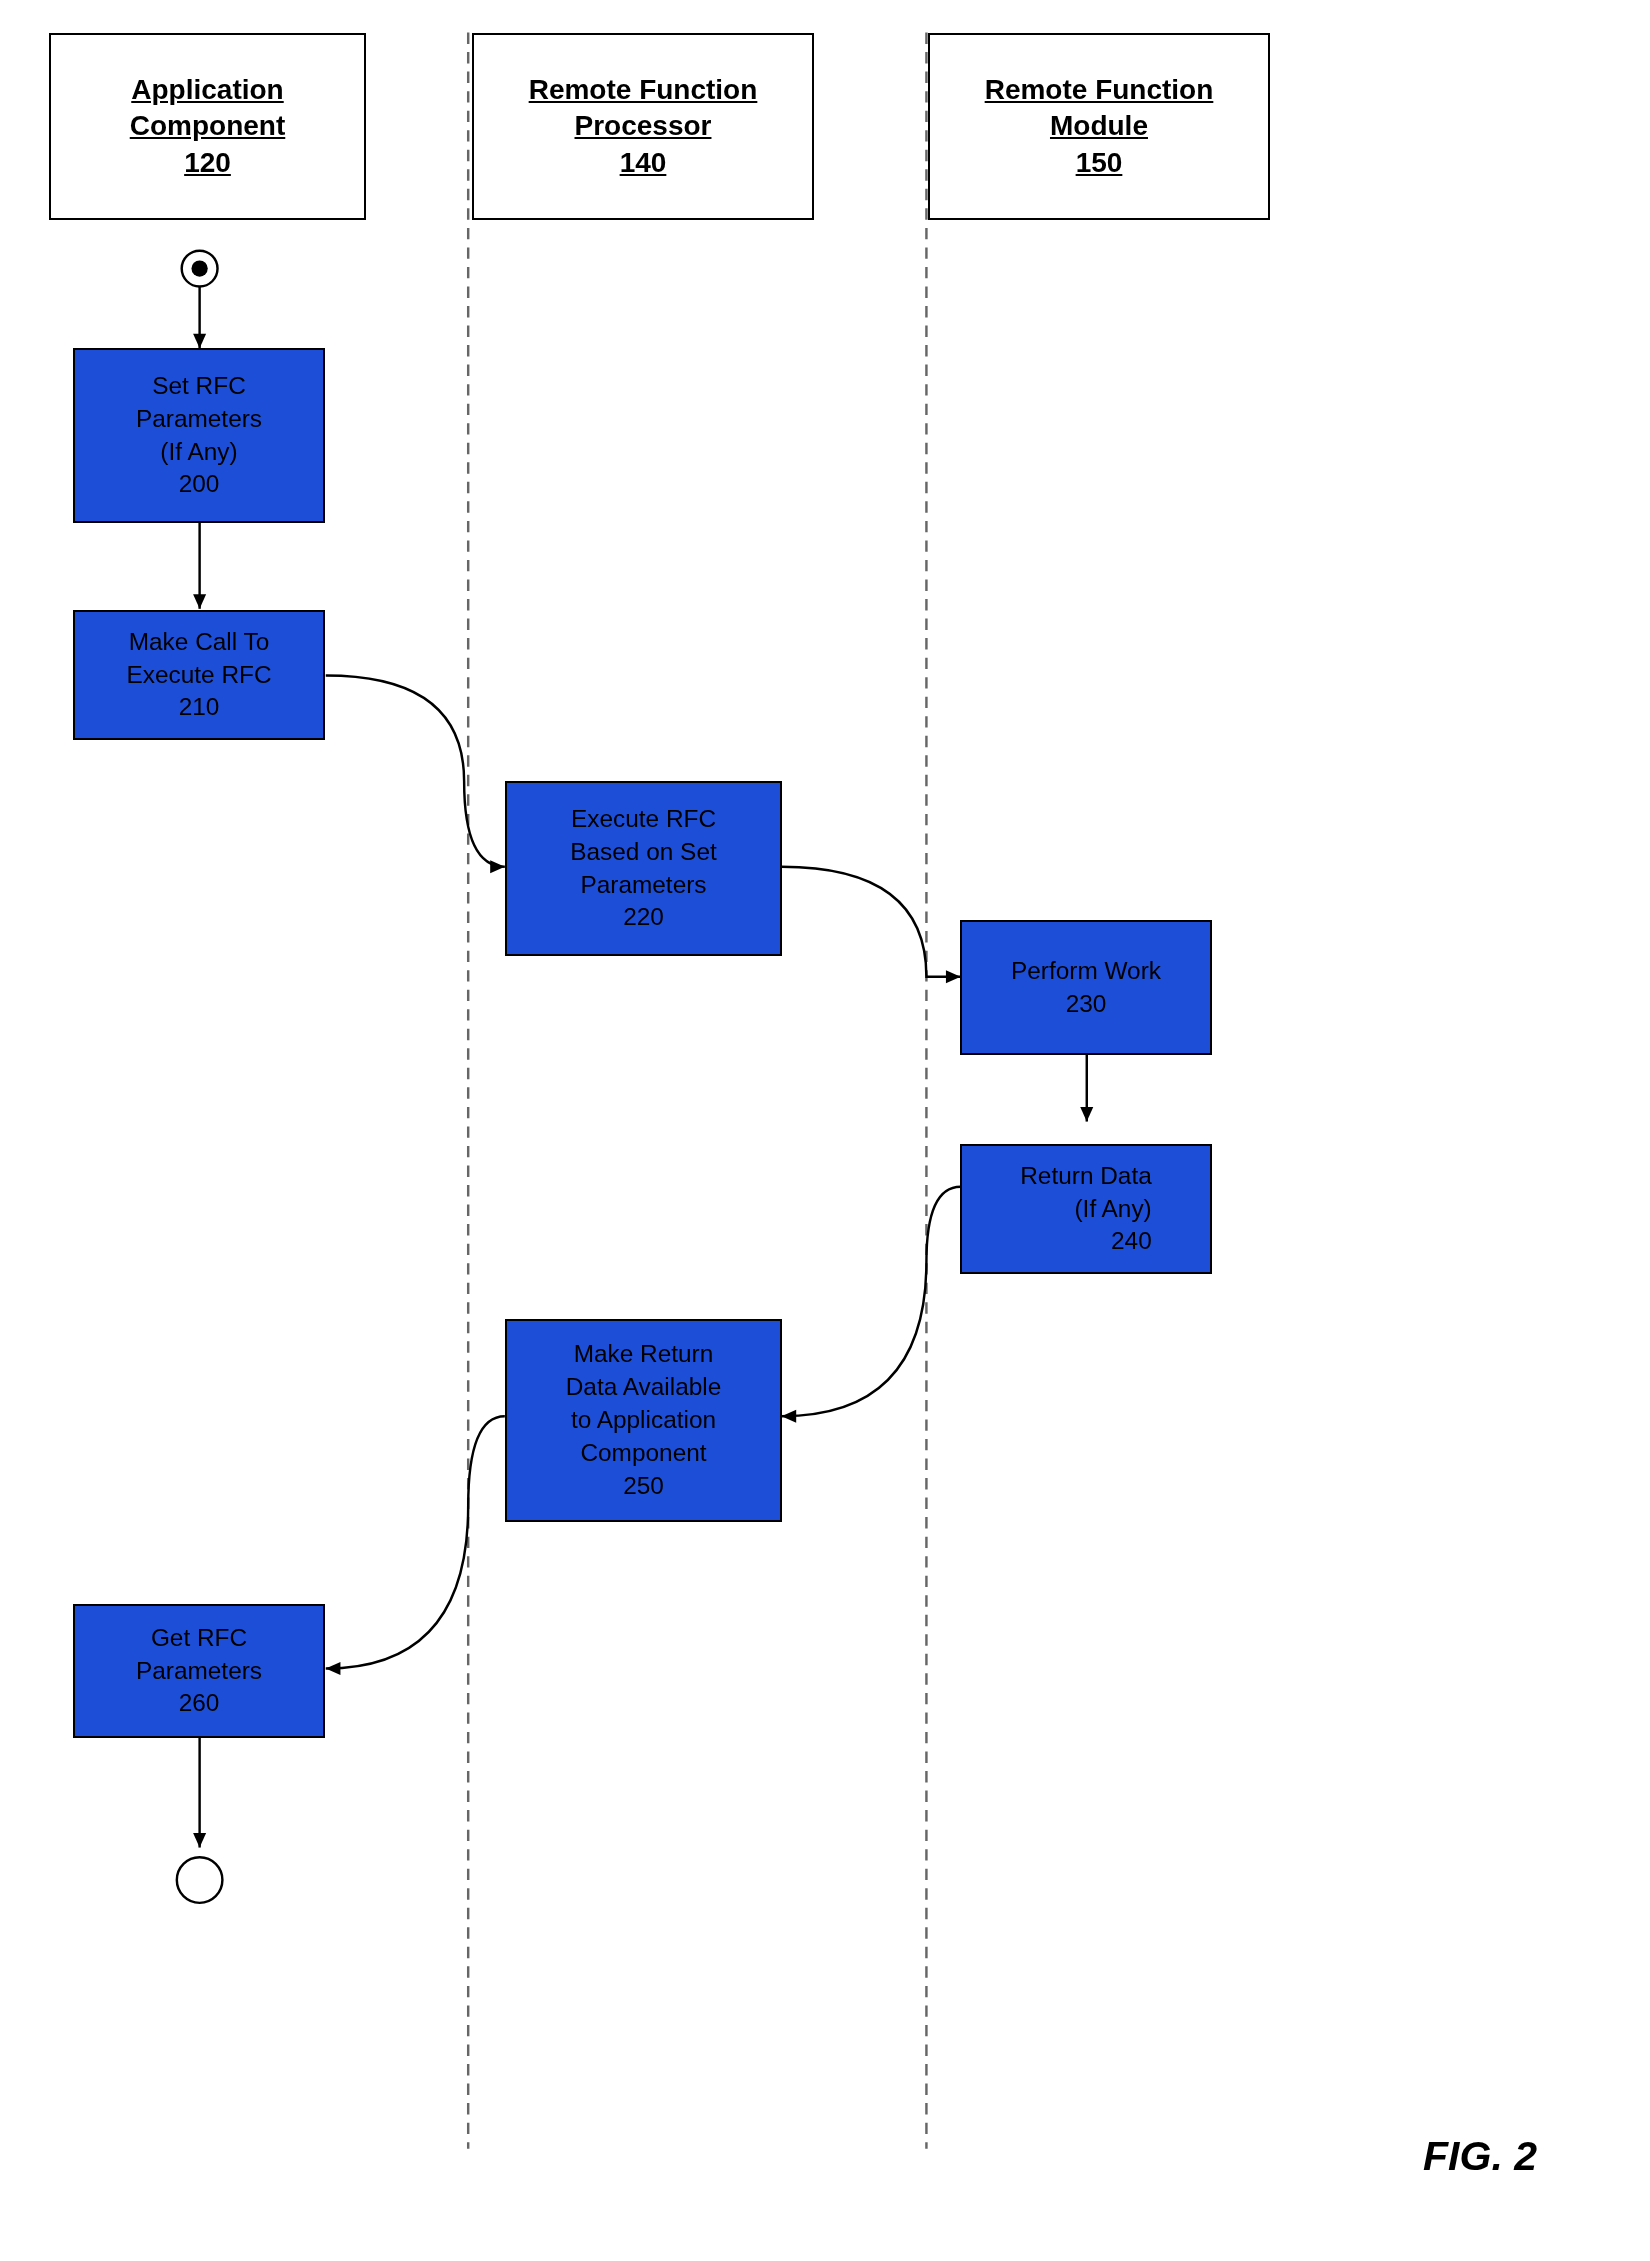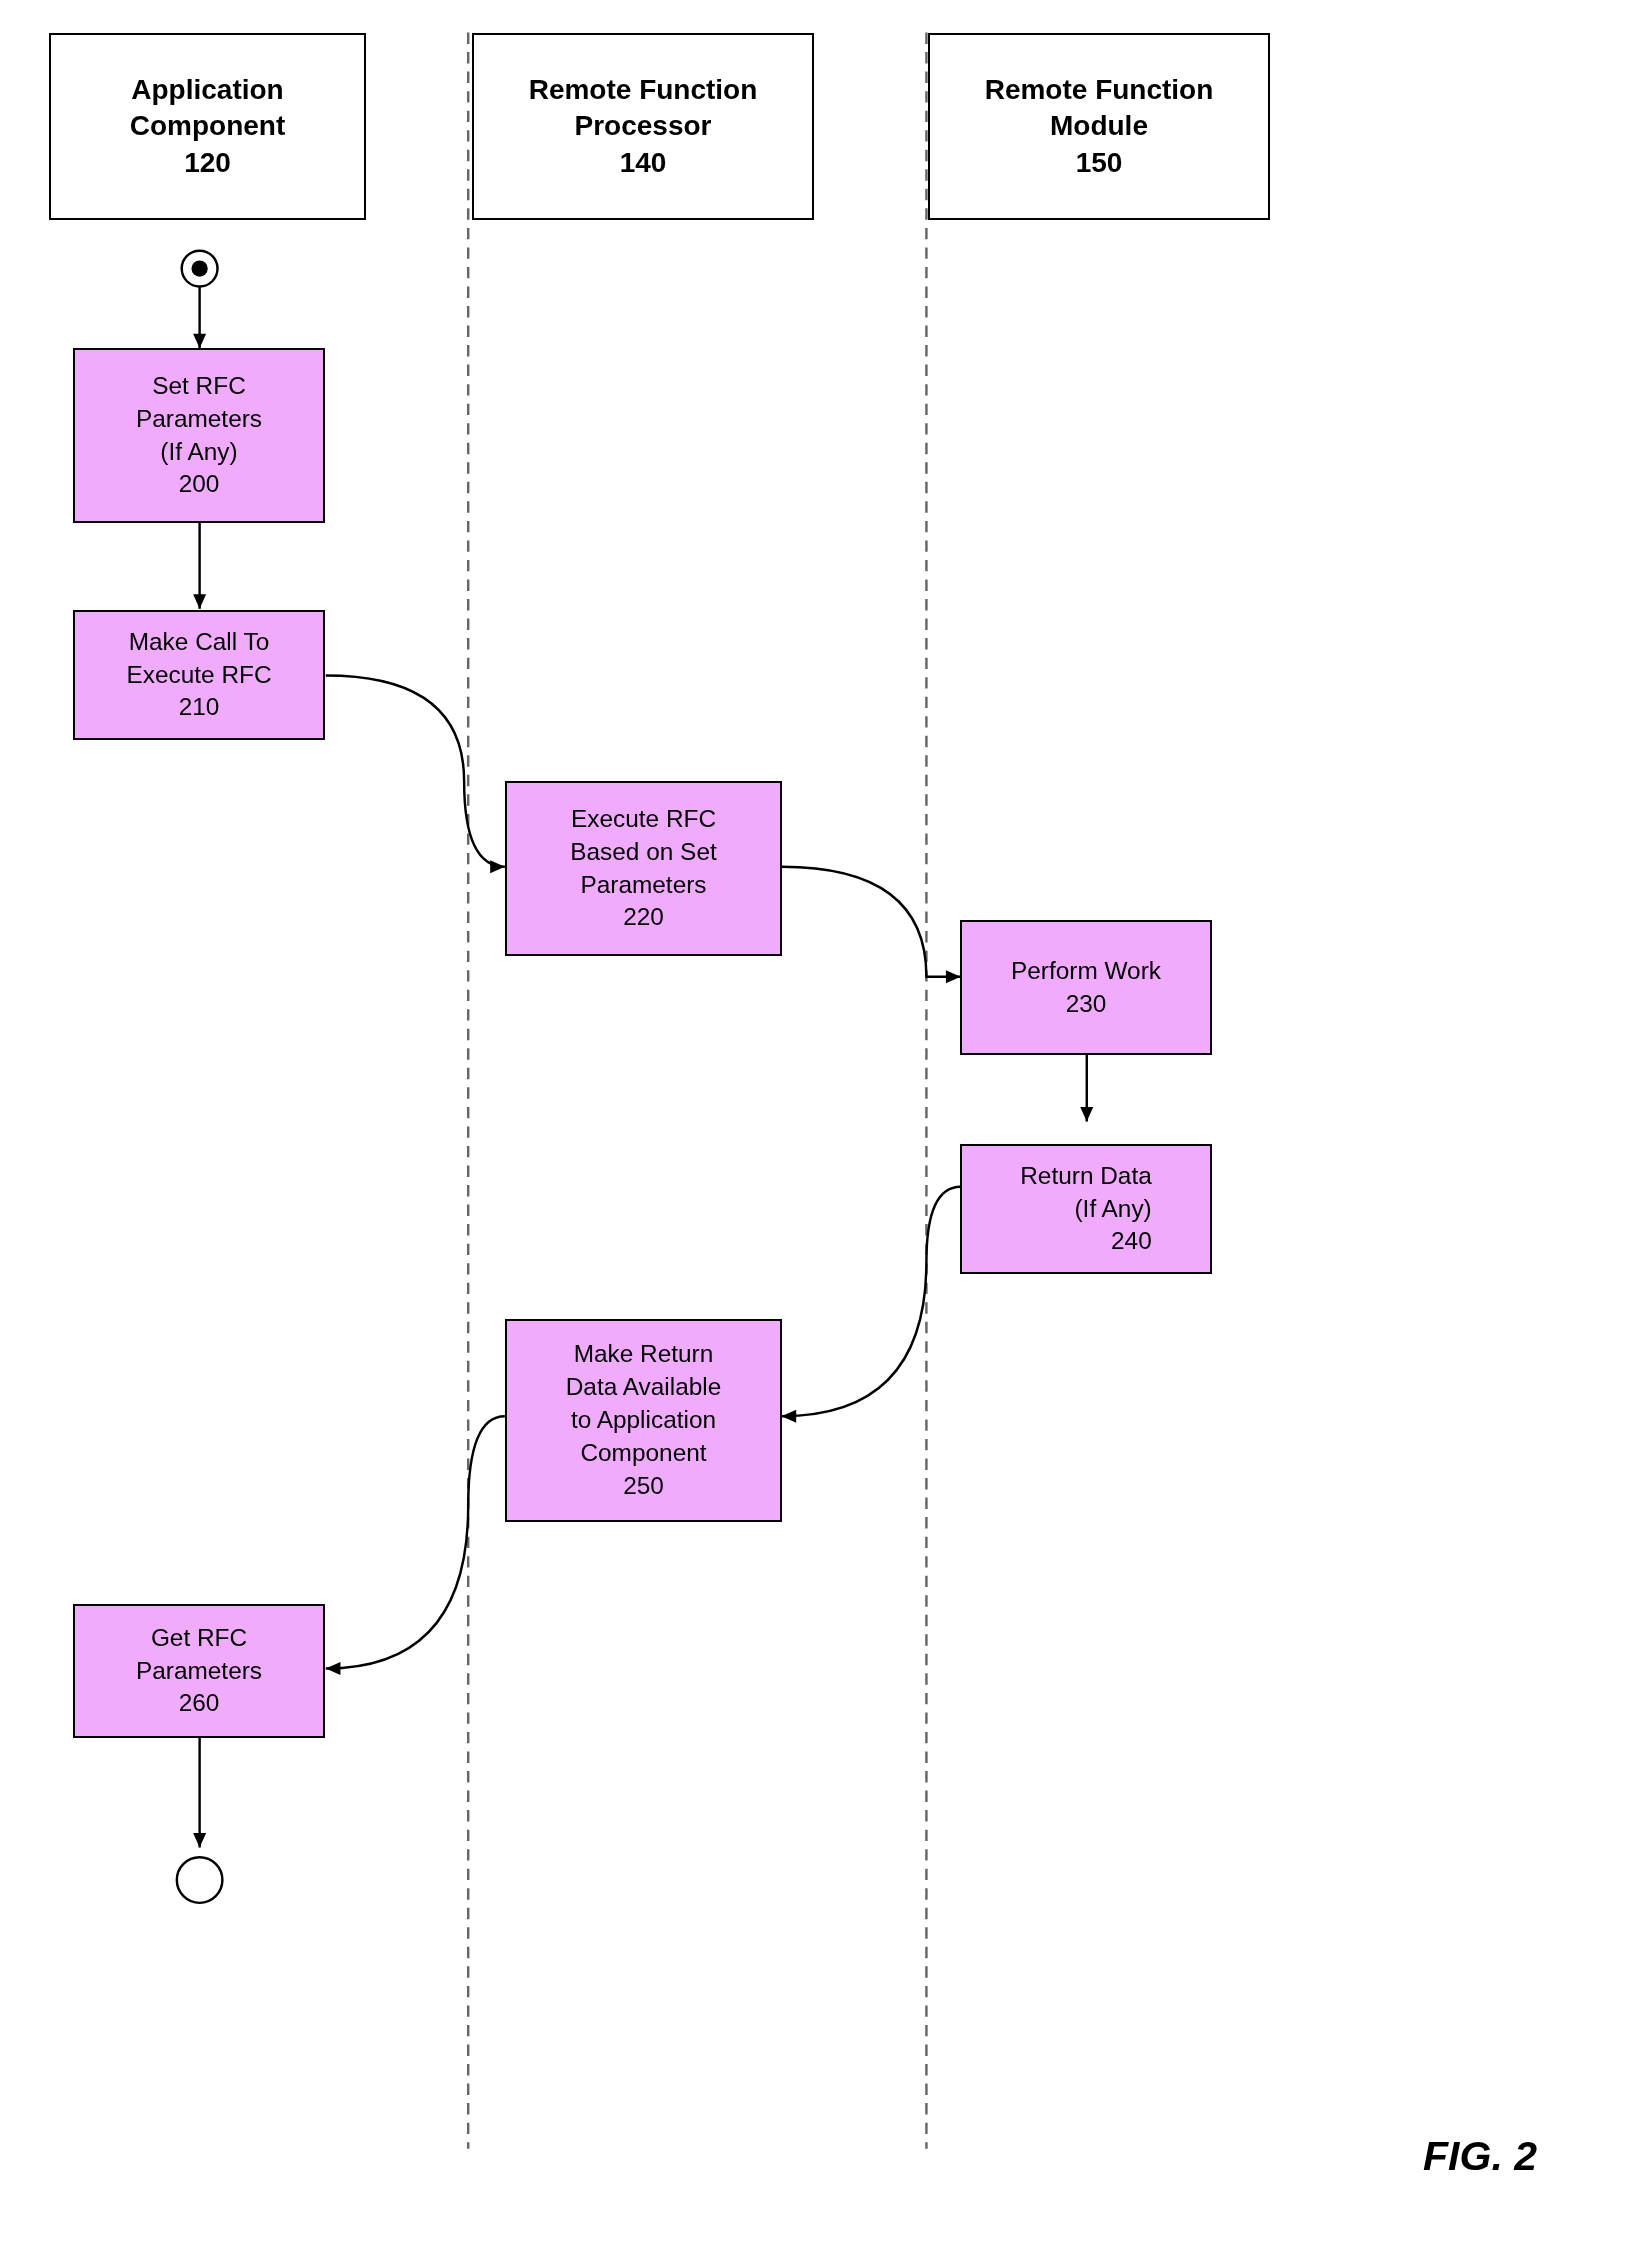--- a/index.html
+++ b/index.html
@@ -24,26 +24,27 @@
       border: 2px solid #000;
       text-align: center;
       display: flex;
       align-items: center;
       justify-content: center;
       font-size: 28px;
       font-weight: bold;
       line-height: 1.3;
       padding: 8.1px;
       background: #fff;
+      text-decoration: underline;
     }
     
     .process-box {
       position: absolute;
       border: 2px solid #000;
-      background: #f0abfc;
+      background: #1d4ed8;
       text-align: center;
       display: flex;
       align-items: center;
       justify-content: center;
       font-size: 24.4px;
       line-height: 1.35;
       padding: 8.1px;
     }
     
     .svg-overlay {

